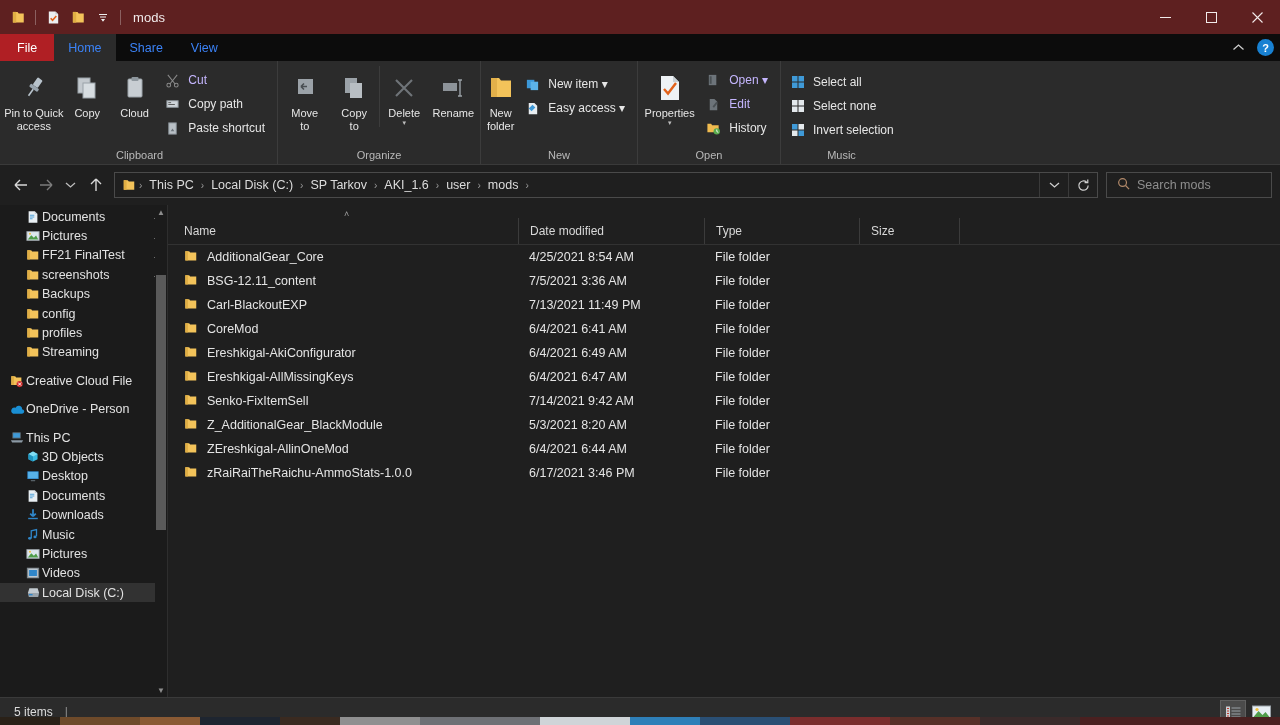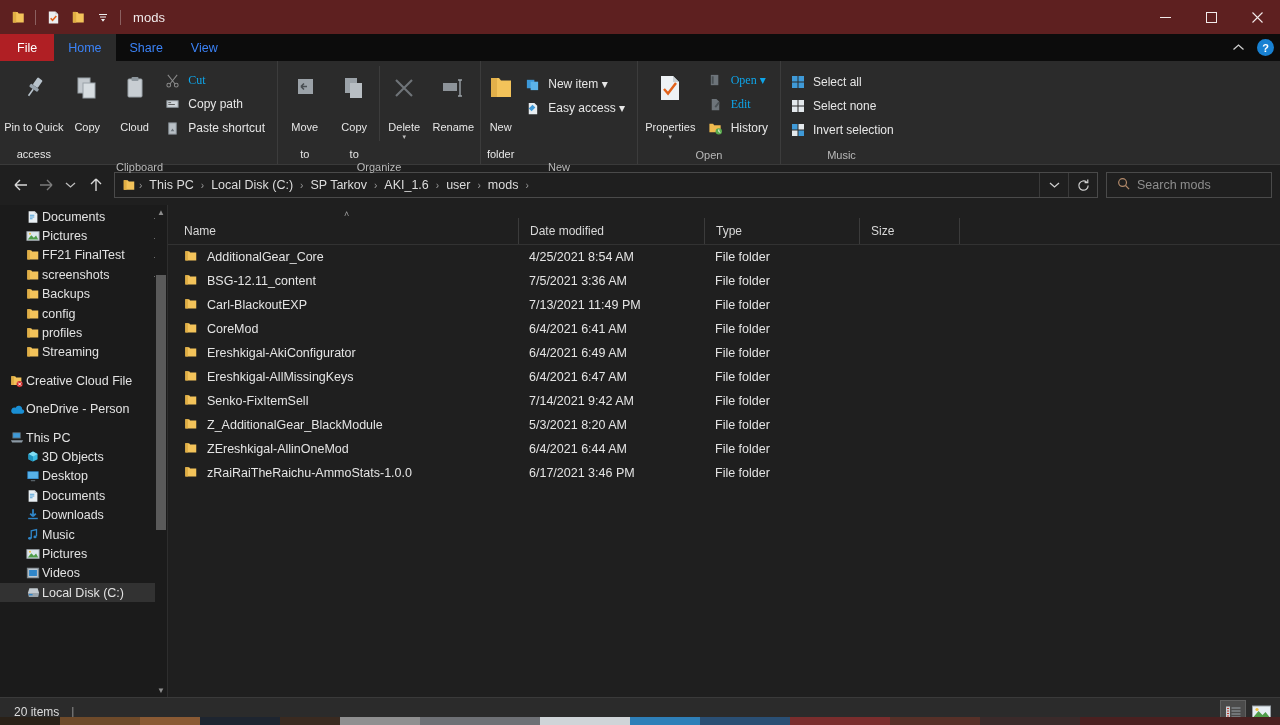--- a/index.html
+++ b/index.html
@@ -47,31 +47,31 @@
   .rgroup { display: flex; flex-direction: column; position: relative; padding: 0 2px; }
   .rgroup + .rgroup { border-left: 1px solid #3c3c3c; }
   .rgroup-body { flex: 1; display: flex; align-items: flex-start; padding-top: 5px; }
   .rgroup-label { height: 16px; font-size: 11px; color: #b9b9b9; text-align: center; line-height: 14px; }
 
   .big-btn {
     width: 62px; display: flex; flex-direction: column; align-items: center; padding-top: 4px;
     color: #e6e6e6; font-size: 11px; text-align: center; line-height: 12px;
   }
   .big-btn .gl { height: 36px; display: flex; align-items: center; justify-content: center; }
-  .big-btn .lbl { margin-top: 15px; }
+  .big-btn .lbl { margin-top: 1px; }
   .big-btn.wide { width: 78px; }
   .caret { font-size: 7px; color: #bdbdbd; line-height: 8px; }
 
   .small-col { display: flex; flex-direction: column; justify-content: flex-start; padding: 2px 4px 0 4px; }
   .small-btn {
     display: flex; align-items: center; height: 24px; color: #e6e6e6; font-size: 12px; gap: 7px;
     padding: 0 6px 0 2px; white-space: nowrap;
   }
   .small-btn .gl { width: 17px; height: 17px; display: flex; align-items: center; justify-content: center; }
-  .dim { color: #0ea5e9; font-family: Liberation Serif, serif; }
+  .dim { color: #c4b5fd; }
 
   
   .addressrow {
     flex: 0 0 40px; height: 40px; background: #1f1f1f; display: flex; align-items: center;
     padding: 0 8px; gap: 0;
   }
   .navbtn { width: 25px; height: 30px; display: flex; align-items: center; justify-content: center; color: #d8d8d8; }
   .navbtn.dimmed { color: #6d6d6d; }
   .addrbox {
     flex: 1; height: 26px; border: 1px solid #4a4a4a; background: #1f1f1f; display: flex;
@@ -877,21 +877,21 @@
             </div>
             <div class="fr-date">6/17/2021 3:46 PM</div>
             <div class="fr-type">File folder</div>
             <div class="fr-size"></div>
           </div>
         </div>
     </div>
   </div>
 
   <div class="statusbar">
-    <span class="status-text">20 items</span>
+    <span class="status-text">5 items</span>
     <span class="status-sep">|</span>
     <div class="view-toggles">
       <div class="vt active">
         <svg width="17" height="15" viewBox="0 0 17 15">
             <rect x="1" y="1.5" width="4" height="12" fill="#c9cfd4"></rect>
             <path d="M2 3.5h2M2 6h2M2 8.5h2M2 11h2" stroke="#c0392b" stroke-width="1"></path>
             <path d="M6.5 3h9M6.5 6h9M6.5 9h9M6.5 12h9" stroke="#9aa1a7" stroke-width="1"></path>
           </svg>
       </div>
       <div class="vt">

